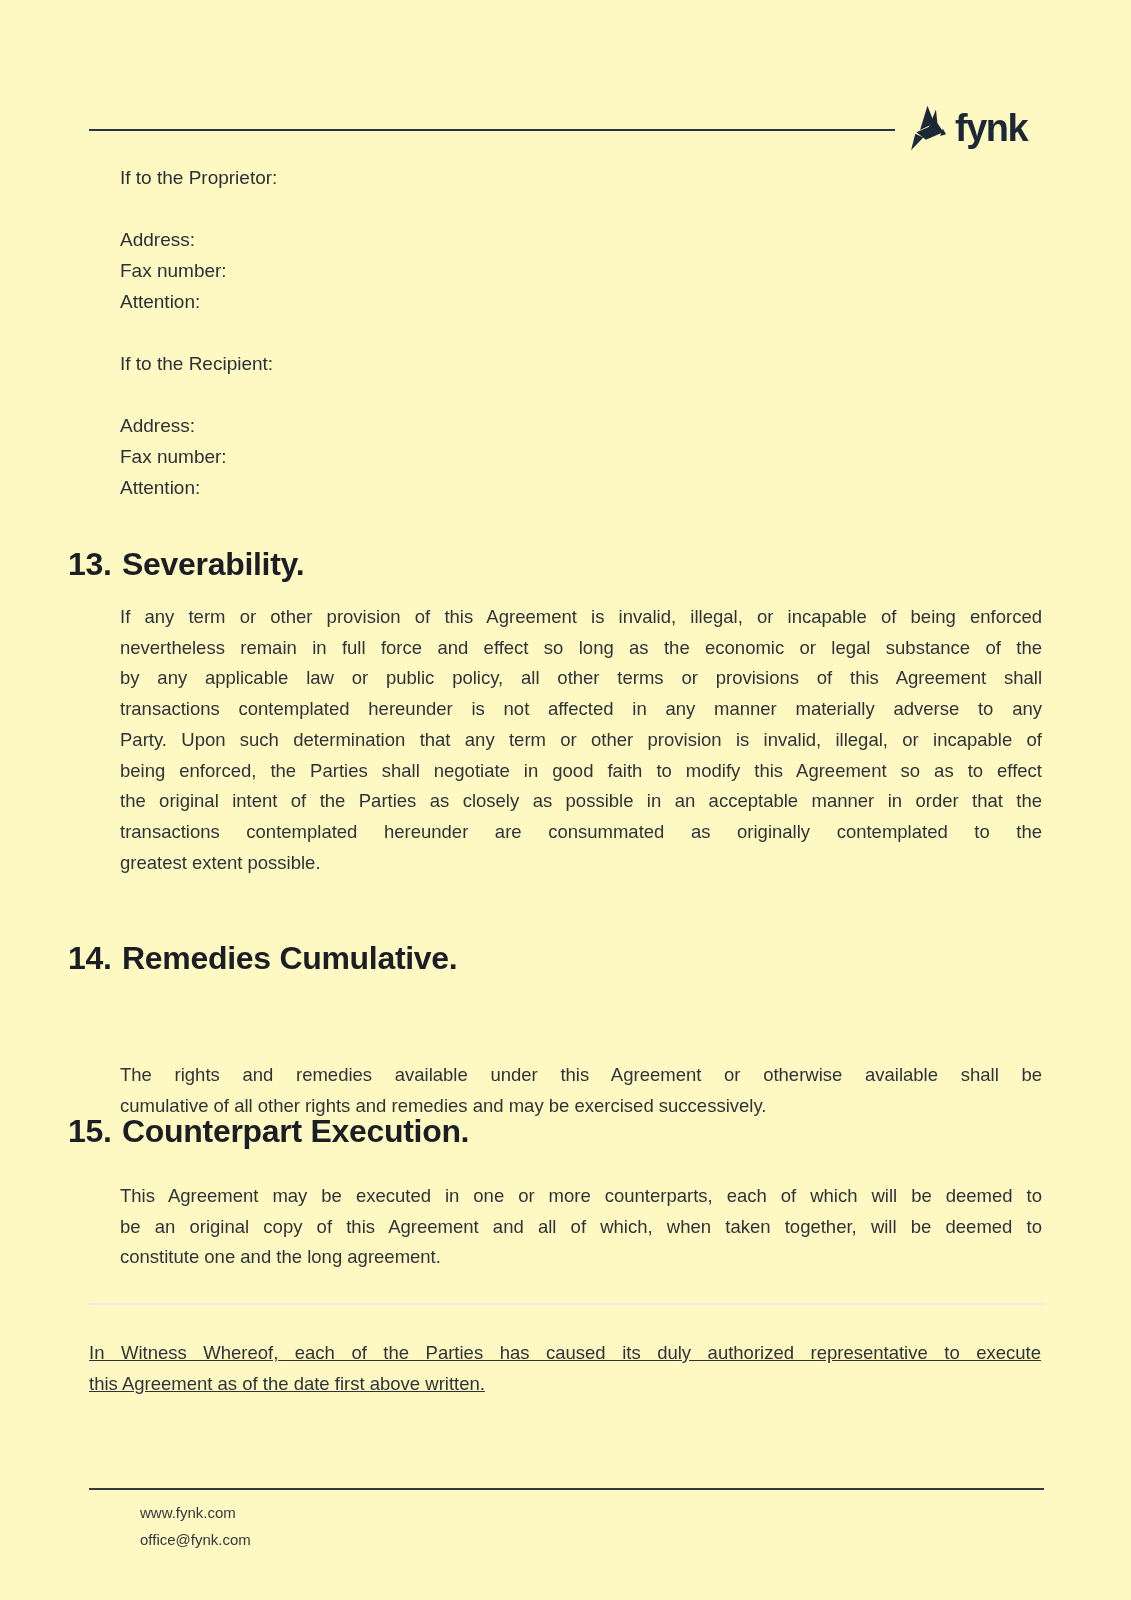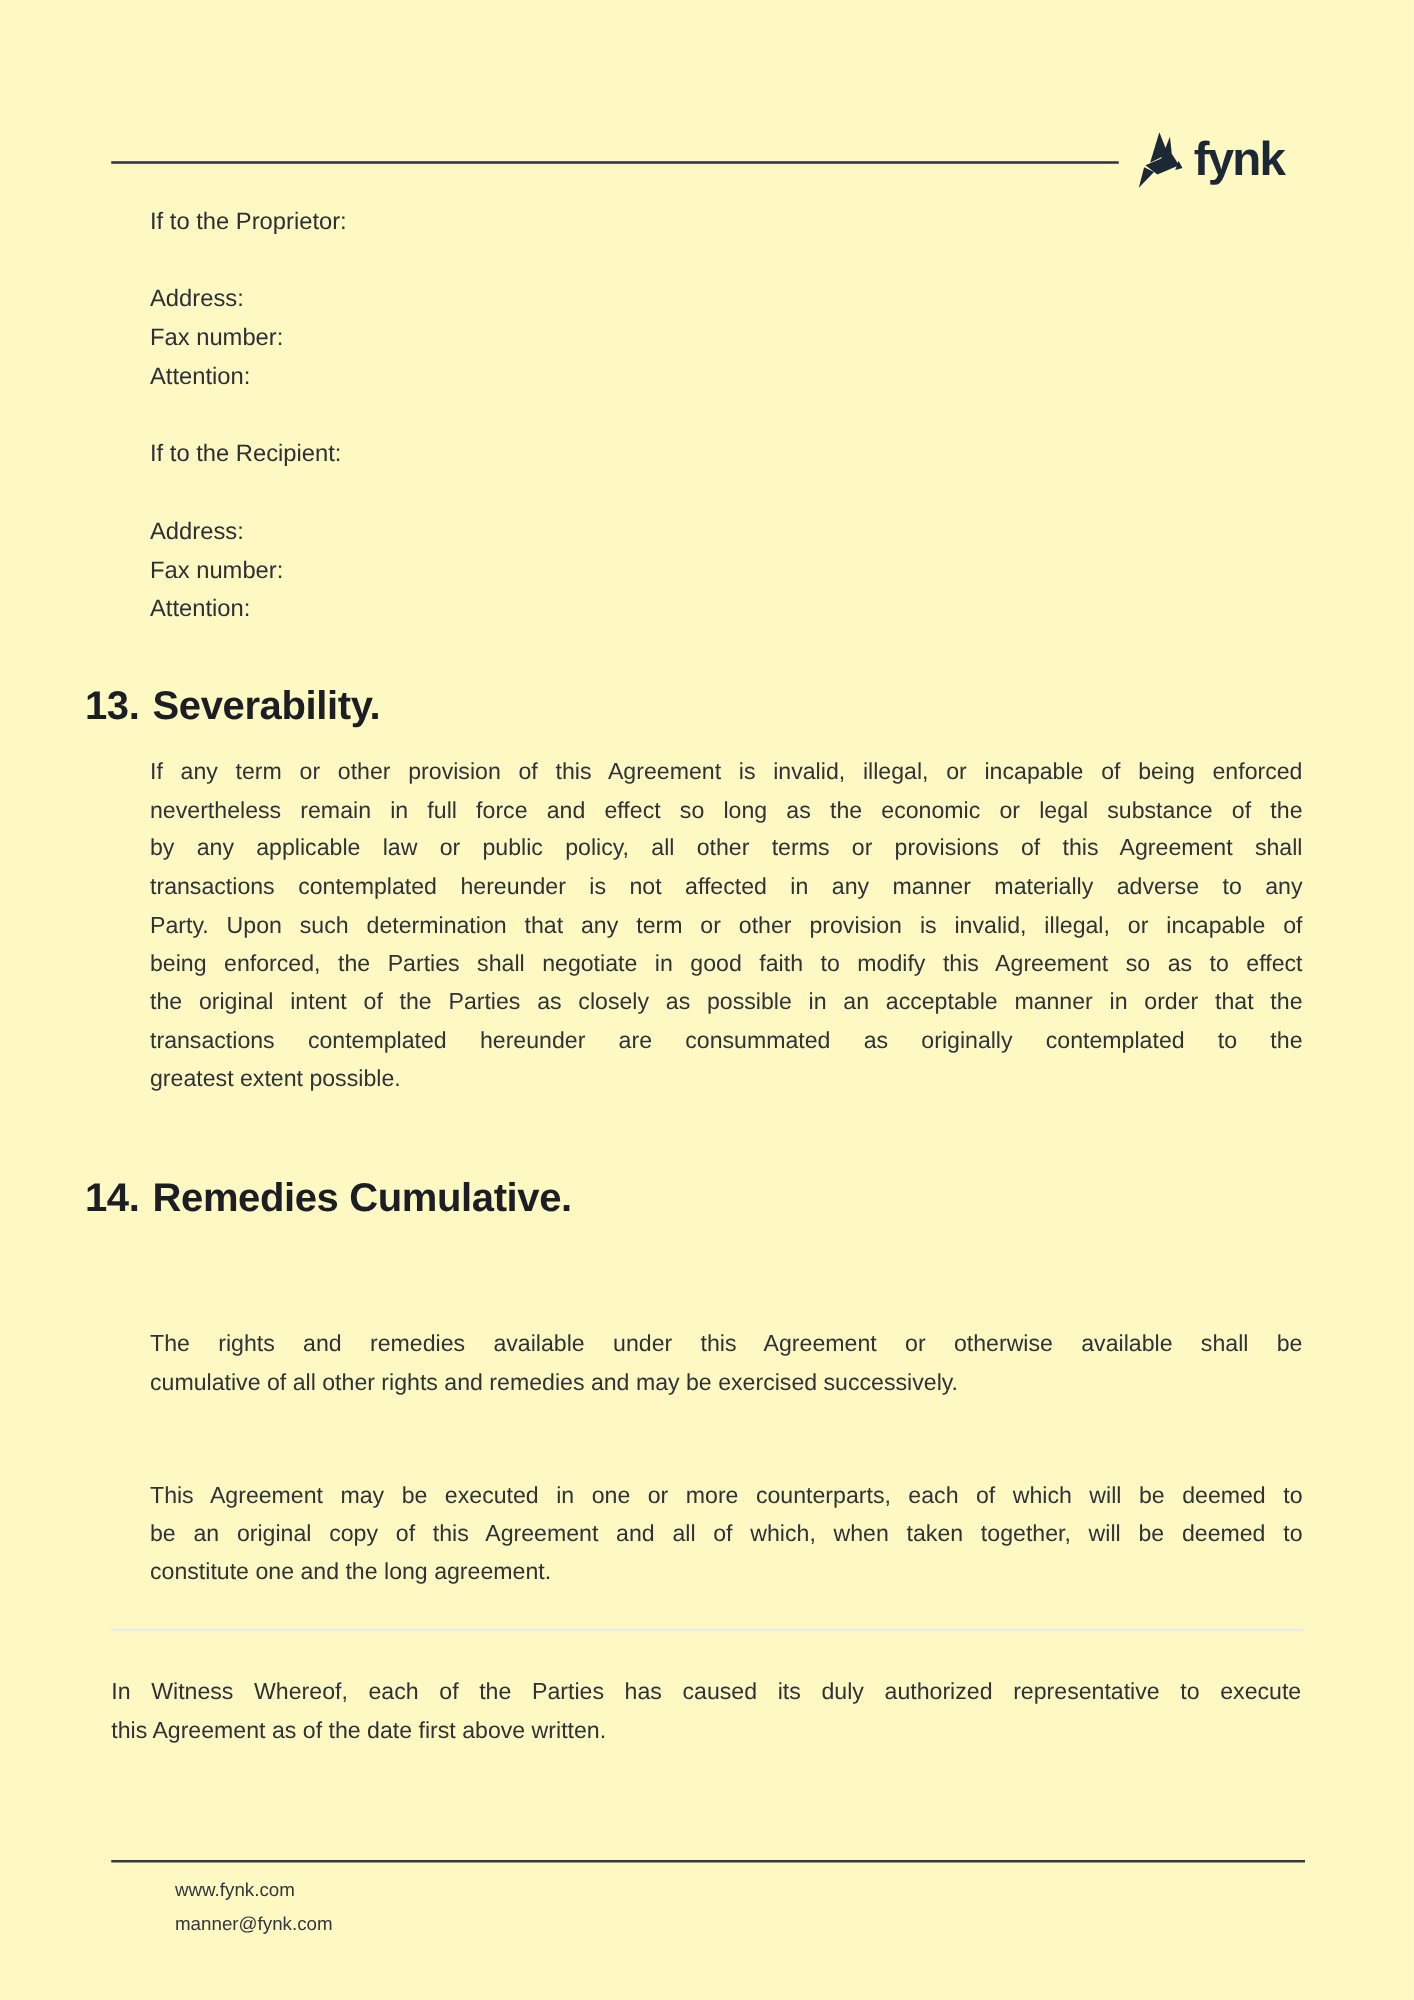--- a/index.html
+++ b/index.html
@@ -52,21 +52,21 @@
   .jline{text-align:justify;text-align-last:justify;text-justify:inter-word;}
   .jline.last{text-align-last:left;}
   .notice .jline{text-align:center;text-align-last:left;}
   
   .divider-light{
     position:absolute;left:89px;top:1303px;
     width:954px;height:2px;background:#e9ebee;
   }
   .witness{
     position:absolute;left:89px;top:1337px;width:952px;
-    font-size:18.5px;line-height:31px;color:#2f3338;
+    font-size:18.5px;line-height:31px;color:#2f3338;text-decoration:underline;
   }
   
   .rule-footer{
     position:absolute;left:89px;top:1488px;
     width:955px;height:2px;background:#343a42;
   }
   .footer-text{
     position:absolute;left:140px;top:1499px;
     font-size:15px;line-height:27px;color:#33373d;
   }
@@ -120,31 +120,34 @@
     </div>
 
   <div class="sec-h h14">
     <span class="hnum">14.</span><span>Remedies Cumulative.</span>
   </div>
   <div class="para p14">
       <div class="jline">The rights and remedies available under this Agreement or otherwise available shall be</div>
       <div class="jline last">cumulative of all other rights and remedies and may be exercised successively.</div>
     </div>
 
+  <div class="sec-h h15">
+    <span class="hnum">15.</span><span>Counterpart Execution.</span>
+  </div>
   <div class="para p15">
       <div class="jline">This Agreement may be executed in one or more counterparts, each of which will be deemed to</div>
       <div class="jline">be an original copy of this Agreement and all of which, when taken together, will be deemed to</div>
       <div class="jline last">constitute one and the long agreement.</div>
     </div>
 
   <div class="divider-light"></div>
   <div class="witness">
       <div class="jline">In Witness Whereof, each of the Parties has caused its duly authorized representative to execute</div>
       <div class="jline last">this Agreement as of the date first above written.</div>
     </div>
 
   <div class="rule-footer"></div>
   <div class="footer-text">
     <div>www.fynk.com</div>
-    <div>manner@fynk.com</div>
+    <div>office@fynk.com</div>
   </div>
 
 </div>
 
 </body></html>

